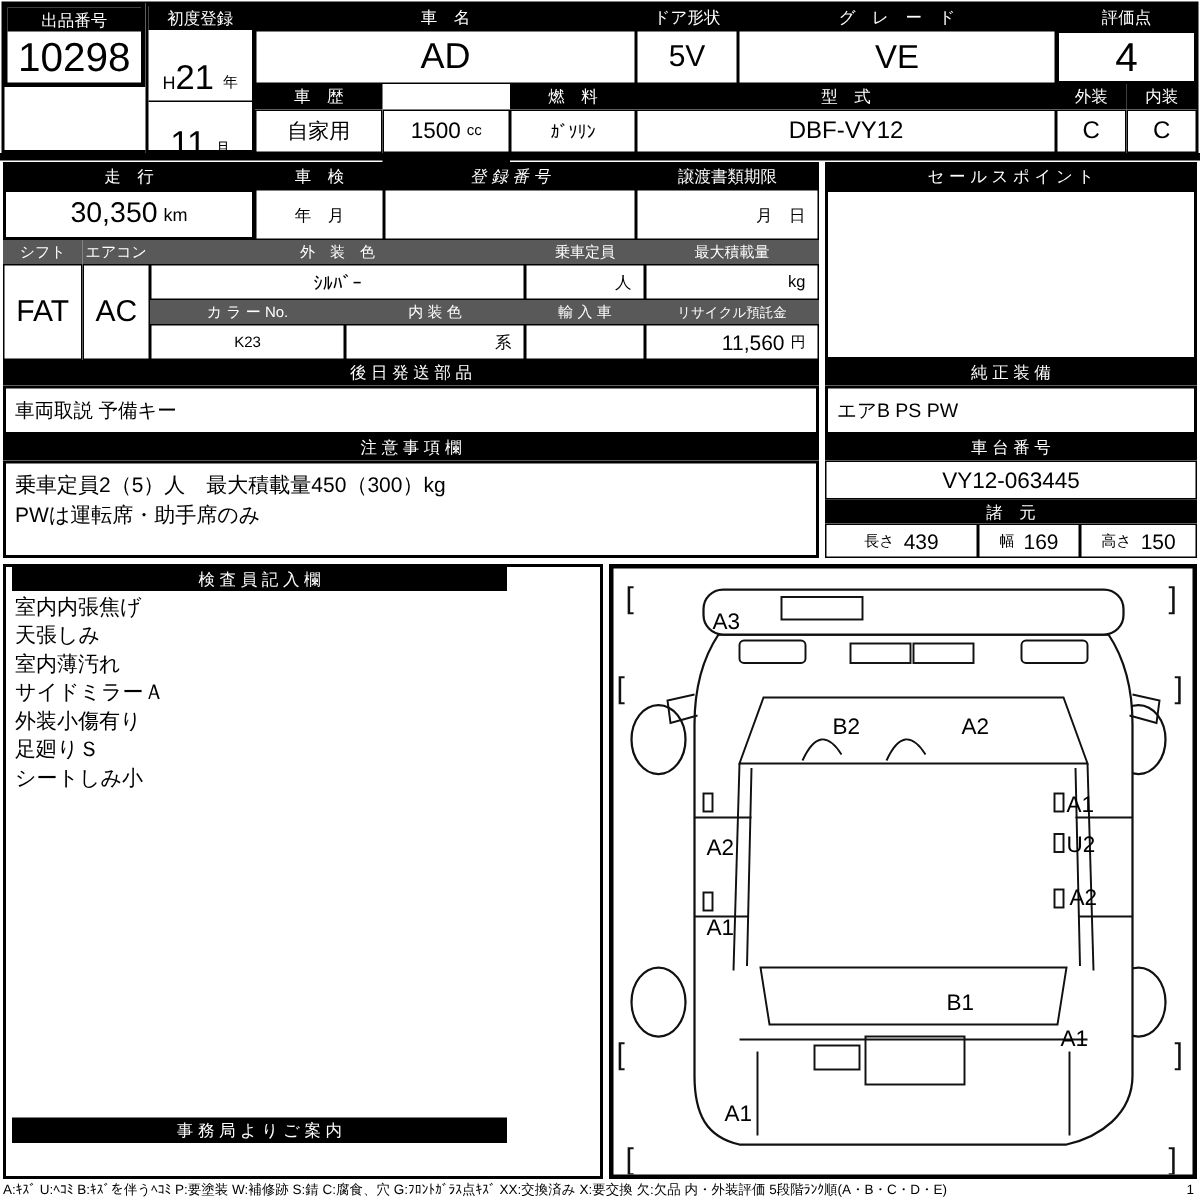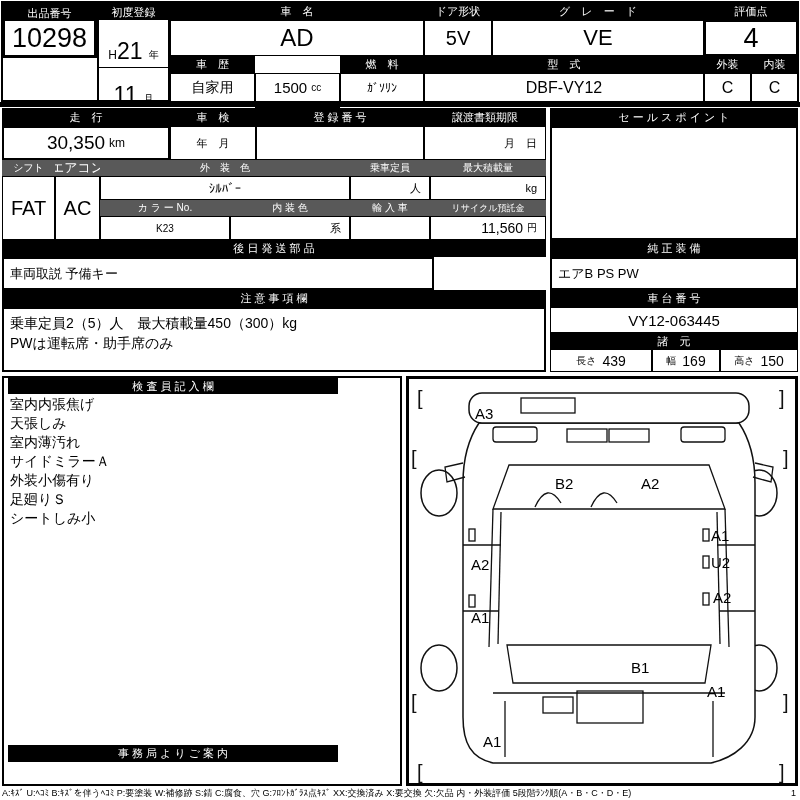--- a/index.html
+++ b/index.html
@@ -67,29 +67,29 @@
 
   <div class="abs" style="left:0;top:102px;width:800px;height:5px;background:#000;"></div>
 
   <div class="abs hdr" style="left:2px;top:108px;width:168px;height:18px;">走　行</div>
   <div class="abs cell b2" style="left:2px;top:126px;width:168px;height:34px;">
     <span style="font-size:19px;">30,350</span>
     <span class="unit" style="font-size:12px;">km</span>
   </div>
   <div class="abs hdr" style="left:170px;top:108px;width:86px;height:18px;">車　検</div>
   <div class="abs cell" style="left:170px;top:126px;width:86px;height:34px;font-size:11px;">年　月</div>
-  <div class="abs hdr" style="left:256px;top:108px;width:168px;height:18px;">登 録 番 号</div>
+  <div class="abs hdr" style="left:256px;top:108px;width:168px;height:18px;font-style:italic;">登 録 番 号</div>
   <div class="abs cell" style="left:256px;top:126px;width:168px;height:34px;"></div>
   <div class="abs hdr" style="left:424px;top:108px;width:122px;height:18px;">譲渡書類期限</div>
   <div class="abs cell bR" style="left:424px;top:126px;width:122px;height:34px;font-size:11px;">月　日</div>
   <div class="abs hdr" style="left:550px;top:108px;width:248px;height:18px;">セ ー ル ス ポ イ ン ト</div>
   <div class="abs cell b2" style="left:550px;top:126px;width:248px;height:114px;"></div>
 
   <div class="abs ghdr" style="left:2px;top:160px;width:53px;height:16px;">シフト</div>
-  <div class="abs ghdr" style="left:55px;top:160px;width:45px;height:16px;font-size:13px;">エアコン</div>
+  <div class="abs ghdr" style="left:55px;top:160px;width:45px;height:16px;font-size:10px;">エアコン</div>
   <div class="abs cell" style="left:2px;top:176px;width:53px;height:64px;font-size:20px;">FAT</div>
   <div class="abs cell" style="left:55px;top:176px;width:45px;height:64px;font-size:20px;">AC</div>
 
   <div class="abs ghdr" style="left:100px;top:160px;width:250px;height:16px;">外　装　色</div>
   <div class="abs cell" style="left:100px;top:176px;width:250px;height:24px;font-size:13px;">ｼﾙﾊﾞｰ</div>
   <div class="abs ghdr" style="left:350px;top:160px;width:80px;height:16px;">乗車定員</div>
   <div class="abs cell bR" style="left:350px;top:176px;width:80px;height:24px;font-size:11px;">人</div>
   <div class="abs ghdr" style="left:430px;top:160px;width:116px;height:16px;">最大積載量</div>
   <div class="abs cell bR" style="left:430px;top:176px;width:116px;height:24px;font-size:11px;">kg</div>
 
@@ -99,21 +99,21 @@
   <div class="abs cell bR" style="left:230px;top:216px;width:120px;height:24px;font-size:11px;">系</div>
   <div class="abs ghdr" style="left:350px;top:200px;width:80px;height:16px;">輸 入 車</div>
   <div class="abs cell" style="left:350px;top:216px;width:80px;height:24px;"></div>
   <div class="abs ghdr" style="left:430px;top:200px;width:116px;height:16px;font-size:9px;">リサイクル預託金</div>
   <div class="abs cell bR" style="left:430px;top:216px;width:116px;height:24px;">
     <span style="font-size:14px;">11,560</span>
     <span class="unit">円</span>
   </div>
 
   <div class="abs hdr" style="left:2px;top:240px;width:544px;height:17px;">後 日 発 送 部 品</div>
-  <div class="abs cell b2 bL" style="left:2px;top:257px;width:432px;height:33px;font-size:13px;">車両取説 予備キー</div>
+  <div class="abs cell b2 bL" style="left:2px;top:257px;width:544px;height:33px;font-size:13px;">車両取説 予備キー</div>
   <div class="abs hdr" style="left:550px;top:240px;width:248px;height:17px;">純 正 装 備</div>
   <div class="abs cell b2 bL" style="left:550px;top:257px;width:248px;height:33px;font-size:13px;">エアB PS PW</div>
 
   <div class="abs hdr" style="left:2px;top:290px;width:544px;height:17px;">注 意 事 項 欄</div>
   <div class="abs" style="left:2px;top:307px;width:544px;height:65px;border:2px solid #000;background:#fff;padding:4px 6px;">
     <div style="font-size:14px;line-height:20px;">乗車定員2（5）人　最大積載量450（300）kg</div>
     <div style="font-size:14px;line-height:20px;">PWは運転席・助手席のみ</div>
   </div>
   <div class="abs hdr" style="left:550px;top:290px;width:248px;height:17px;">車 台 番 号</div>
   <div class="abs cell" style="left:550px;top:307px;width:248px;height:26px;font-size:15px;">VY12-063445</div>

